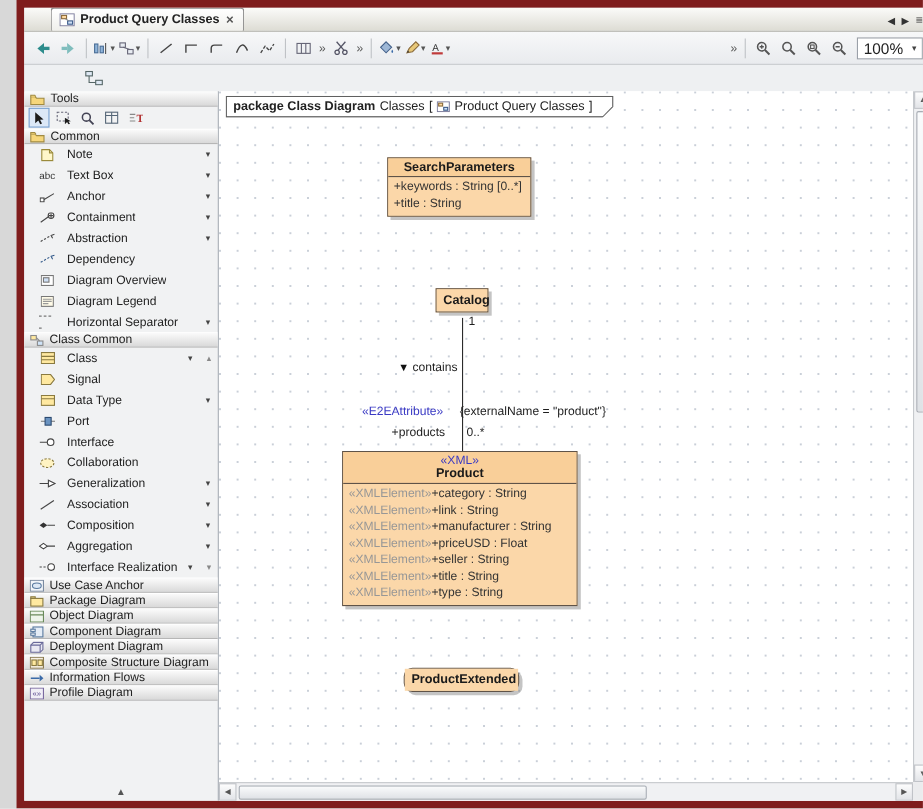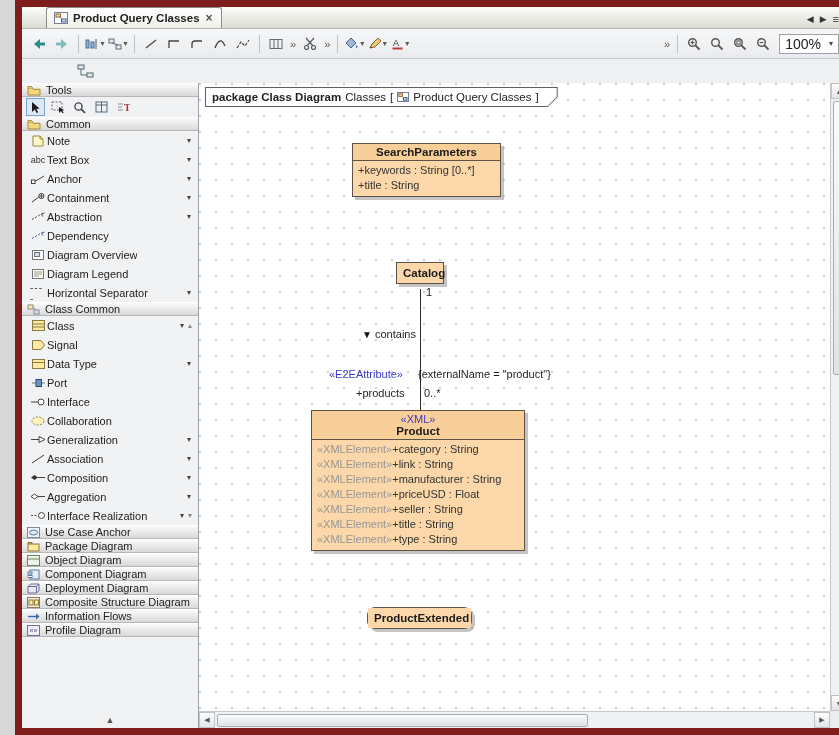--- a/index.html
+++ b/index.html
@@ -32,21 +32,21 @@
 
   
   .main { flex:1; display:flex; min-height:0; }
 
   
   .sidebar { width:177px; flex:0 0 auto; background:#f1f2f3; border-right:1px solid #9aa0a8; display:flex; flex-direction:column; overflow:hidden; }
   .sec-h { height:14px; flex:0 0 auto; display:flex; align-items:center; gap:5px; padding:0 5px; background:linear-gradient(#fafafa,#d9d9d9); border-top:1px solid #ffffff; border-bottom:1px solid #b6b6b6; color:#222; }
   .tools-row { height:20px; flex:0 0 auto; display:flex; align-items:center; gap:3px; padding:0 4px; }
   .ticon { width:19px; height:18px; display:inline-flex; align-items:center; justify-content:center; }
   .ticon.sel { background:#dce8f7; border:1px solid #7ba2d0; }
-  .pi { height:19px; flex:0 0 auto; display:flex; align-items:center; gap:1px; padding:0 4px 0 8px; color:#222; }
+  .pi { height:19px; flex:0 0 auto; display:flex; align-items:center; gap:10px; padding:0 4px 0 13px; color:#222; }
   .pi .picon { width:16px; display:inline-flex; justify-content:center; flex:0 0 auto; }
   .pi .plabel { white-space:nowrap; overflow:hidden; }
   .pi .dd { margin-left:auto; font-size:8px; color:#444; padding-right:3px; }
   .pi .scr { font-size:8px; color:#888; padding-right:2px; }
   .dash-ic { color:#444; letter-spacing:1px; font-size:10px; }
   .abc-ic { font-size:9px; color:#333; }
   .bottom-arrow { margin-top:auto; height:16px; flex:0 0 auto; display:flex; align-items:center; justify-content:center; color:#555; font-size:9px; }
 
   
   .canvas { flex:1; position:relative; background:#fff; min-width:0; }
@@ -603,21 +603,21 @@
                     <rect x="1.8" y="1.8" width="3.6" height="2.6" fill="#ffd9a0" stroke="#8a6a3a"></rect>
                     <rect x="6.4" y="5.6" width="3.6" height="2.6" fill="#cfe0f5" stroke="#3a5a8a"></rect>
                   </svg>
               </span>
               <span>Product Query Classes</span>
               <span>]</span>
             </div>
           </div>
         </div>
 
-        <div class="uml" style="left:153px; top:60px; width:149px;">
+        <div class="uml" style="left:153px; top:60px; width:131px;">
           <div class="hdr"><span class="cname">SearchParameters</span></div>
           <div class="attrs">
             <div class="aline">+keywords : String [0..*]</div>
             <div class="aline">+title : String</div>
           </div>
         </div>
 
         <div class="uml name-only" style="left:197px; top:179px; width:48px;">
           <div class="hdr"><span class="cname">Catalog</span></div>
         </div>

